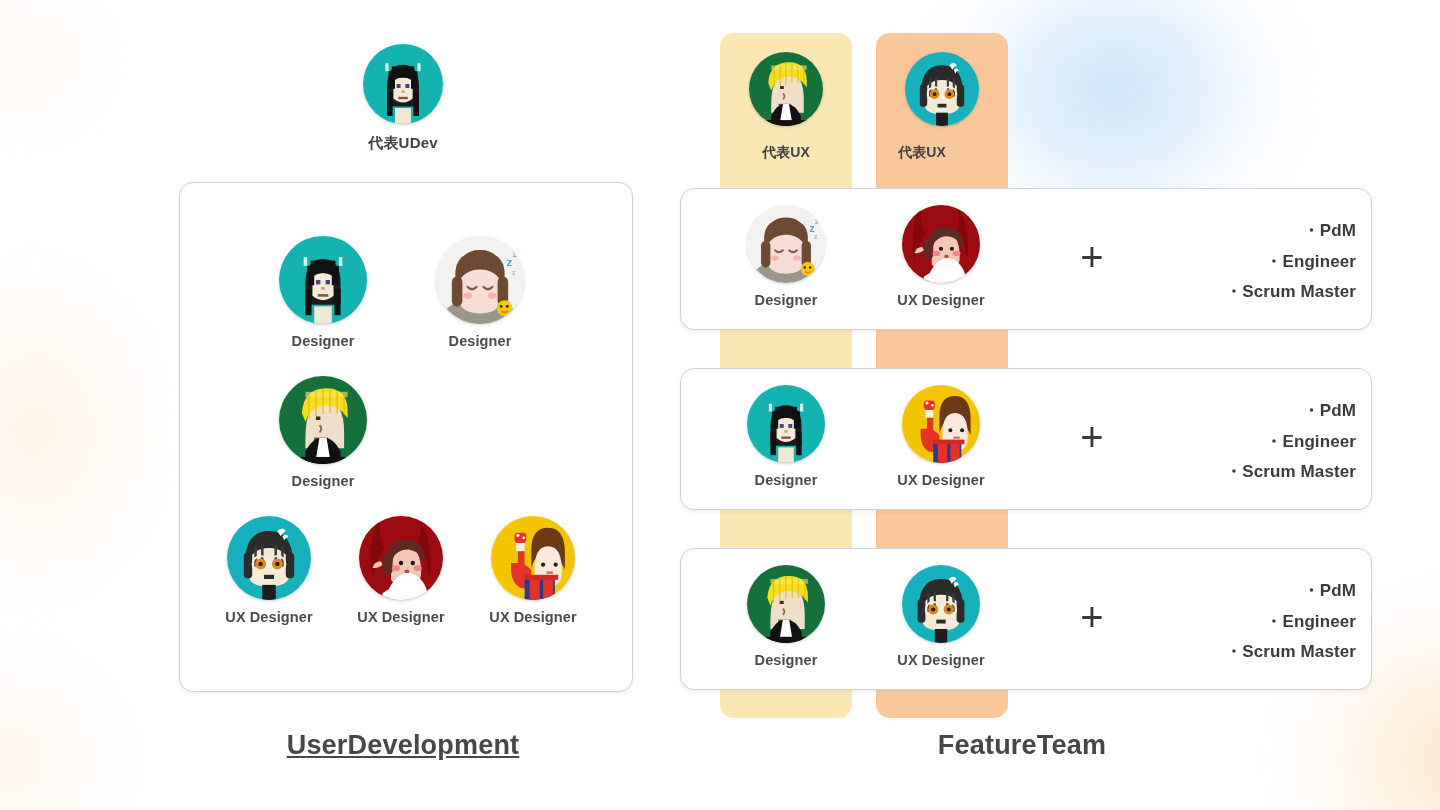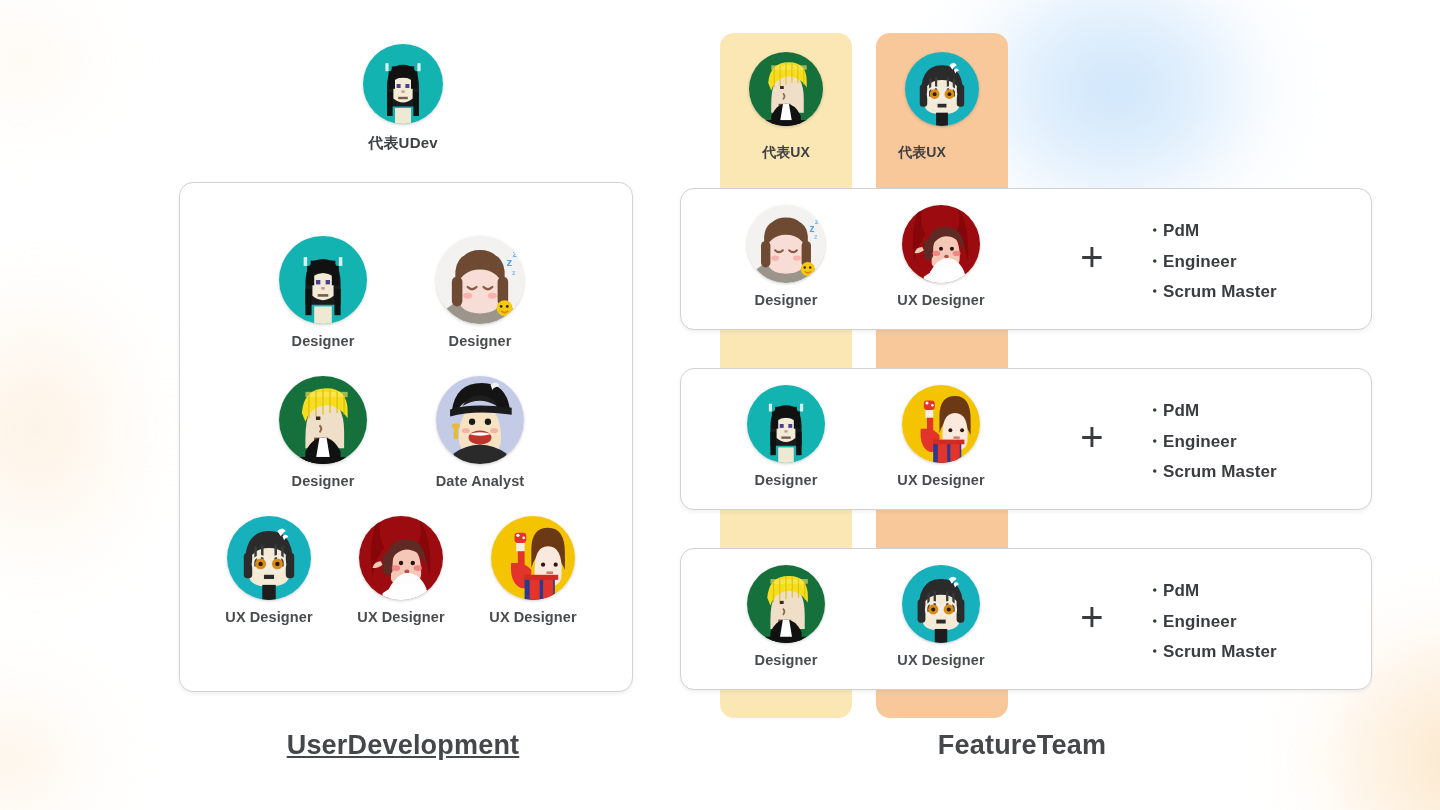--- a/index.html
+++ b/index.html
@@ -187,20 +187,21 @@
   .roles-r1 { top: 216px; }
   .roles-r2 { top: 396px; }
   .roles-r3 { top: 576px; }
   .role-item {
     font-size: 17px;
     font-weight: 700;
     color: #3b3c40;
     line-height: 30.5px;
     white-space: nowrap;
     letter-spacing: 0.1px;
+    text-align: right;
   }
 
   
   .section-title {
     position: absolute;
     text-align: center;
     font-size: 27px;
     font-weight: 700;
     color: #46474b;
     letter-spacing: 0.2px;
@@ -398,28 +399,20 @@
 
     <div class="member ud-r2 ud-c-a">
       <div class="avatar" style="width:88px;height:88px">
         <svg width="88" height="88" viewBox="0 0 100 100">
             <use href="#sym-avatar-green-blonde"></use>
           </svg>
       </div>
       <div class="member-caption">Designer</div>
     </div>
 
-    <div class="member ud-r2 ud-c-b">
-      <div class="avatar" style="width:88px;height:88px">
-        <svg width="88" height="88" viewBox="0 0 100 100">
-            <use href="#sym-avatar-periwinkle-blackcap"></use>
-          </svg>
-      </div>
-      <div class="member-caption">Date Analyst</div>
-    </div>
 
     <div class="member ud-r3 ud-c3-a">
       <div class="avatar" style="width:84px;height:84px">
         <svg width="84" height="84" viewBox="0 0 100 100">
             <use href="#sym-avatar-teal-glasses"></use>
           </svg>
       </div>
       <div class="member-caption">UX Designer</div>
     </div>
 

